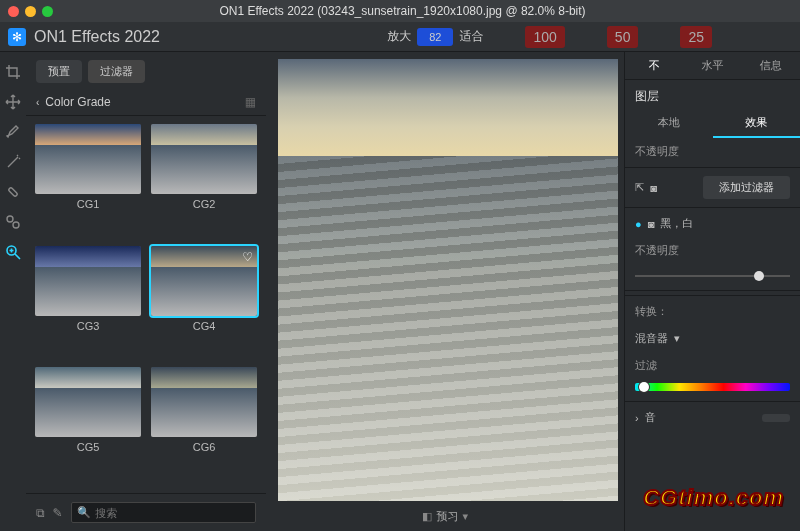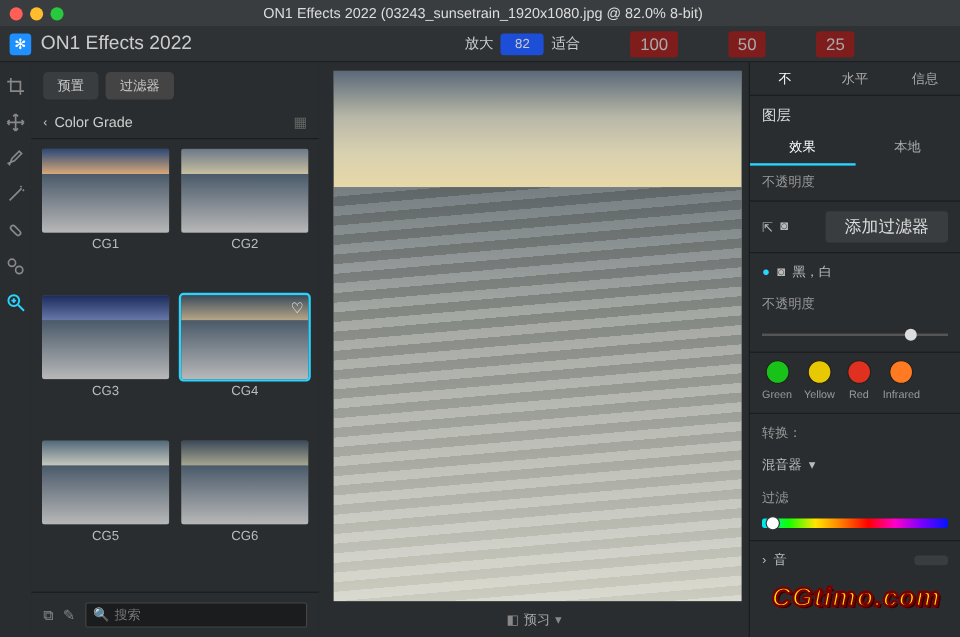--- a/index.html
+++ b/index.html
@@ -63,21 +63,21 @@
 .rightpanel { width: 176px; background: #2a2d30; border-left: 1px solid #1a1c1e; display: flex; flex-direction: column; overflow: hidden; }
 .rp-tabs1 { display: flex; height: 28px; border-bottom: 1px solid #1a1c1e; }
 .rp-tab { flex: 1; display: flex; align-items: center; justify-content: center; font-size: 11px; color: #aaa; cursor: pointer; }
 .rp-tab.active { color: #fff; }
 .rp-section-title { padding: 8px 10px 4px; font-size: 12px; color: #ddd; }
 .rp-tabs2 { display: flex; }
 .rp-tab2 { flex: 1; text-align: center; padding: 6px 0; font-size: 11px; color: #aaa; cursor: pointer; }
 .rp-tab2.active { color: #fff; border-bottom: 2px solid #2ad4ff; }
 .rp-row { padding: 6px 10px; display: flex; align-items: center; gap: 6px; font-size: 11px; color: #bbb; }
 .rp-row.label { color: #999; }
-.addfilter { background: #3a3d40; padding: 4px 16px; border-radius: 3px; font-size: 14px; color: #ddd; cursor: pointer; margin-left: auto; }
+.addfilter { background: #3a3d40; padding: 4px 16px; border-radius: 3px; font-size: 11px; color: #ddd; cursor: pointer; margin-left: auto; }
 .slider { position: relative; width: 100%; height: 12px; }
 .slider .track { position: absolute; top: 50%; left: 0; right: 0; height: 2px; background: #555; transform: translateY(-50%); }
 .slider .knob { position: absolute; top: 50%; width: 10px; height: 10px; border-radius: 50%; background: #ddd; transform: translate(-50%,-50%); }
 .colors { display: flex; gap: 10px; padding: 4px 10px 8px; }
 .colorcol { display: flex; flex-direction: column; align-items: center; gap: 4px; }
 .cdot { width: 20px; height: 20px; border-radius: 50%; border: 1px solid #222; cursor: pointer; }
 .clabel { font-size: 9px; color: #999; }
 .hr { height: 1px; background: #1a1c1e; margin: 2px 0; }
 .huebar { margin: 4px 10px 8px; height: 8px; background: linear-gradient(90deg, #00e5ff, #12ff00, #ffe600, #ff7a00, #ff0000, #ff00c8, #7a00ff, #0015ff); position: relative; border-radius: 2px; }
 .huebar .k { position: absolute; top: 50%; left: 6%; width: 10px; height: 10px; border-radius: 50%; background: #fff; transform: translate(-50%,-50%); box-shadow: 0 0 0 1px #333; }
@@ -258,22 +258,22 @@
   </div>
 
   <div class="rightpanel">
     <div class="rp-tabs1">
       <div class="rp-tab active">不</div>
       <div class="rp-tab">水平</div>
       <div class="rp-tab">信息</div>
     </div>
     <div class="rp-section-title">图层</div>
     <div class="rp-tabs2">
+      <div class="rp-tab2">本地</div>
       <div class="rp-tab2 active">效果</div>
-      <div class="rp-tab2">本地</div>
     </div>
     <div class="rp-row label">不透明度</div>
     <div class="hr"></div>
     <div class="rp-row">
       <span>⇱</span>
       <span>◙</span>
       <div class="addfilter">添加过滤器</div>
     </div>
     <div class="hr"></div>
     <div class="rp-row">
@@ -282,38 +282,20 @@
       <span>黑，白</span>
     </div>
     <div class="rp-row label">不透明度</div>
     <div class="rp-row">
       <div class="slider">
         <div class="track"></div>
           <div class="knob" style="left:80%;"></div>
       </div>
     </div>
     <div class="hr"></div>
-    <div class="colors">
-      <div class="colorcol">
-          <div class="cdot" style="background:#18c218"></div>
-          <div class="clabel">Green</div>
-        </div>
-      <div class="colorcol">
-          <div class="cdot" style="background:#e8c800"></div>
-          <div class="clabel">Yellow</div>
-        </div>
-      <div class="colorcol">
-          <div class="cdot" style="background:#e03020"></div>
-          <div class="clabel">Red</div>
-        </div>
-      <div class="colorcol">
-          <div class="cdot" style="background:#ff7a20"></div>
-          <div class="clabel">Infrared</div>
-        </div>
-    </div>
     <div class="hr"></div>
     <div class="rp-row label">转换：</div>
     <div class="rp-row">
       <span>混音器</span>
       <span>▾</span>
     </div>
     <div class="rp-row label">过滤</div>
     <div class="huebar">
         <div class="k"></div>
       </div>

